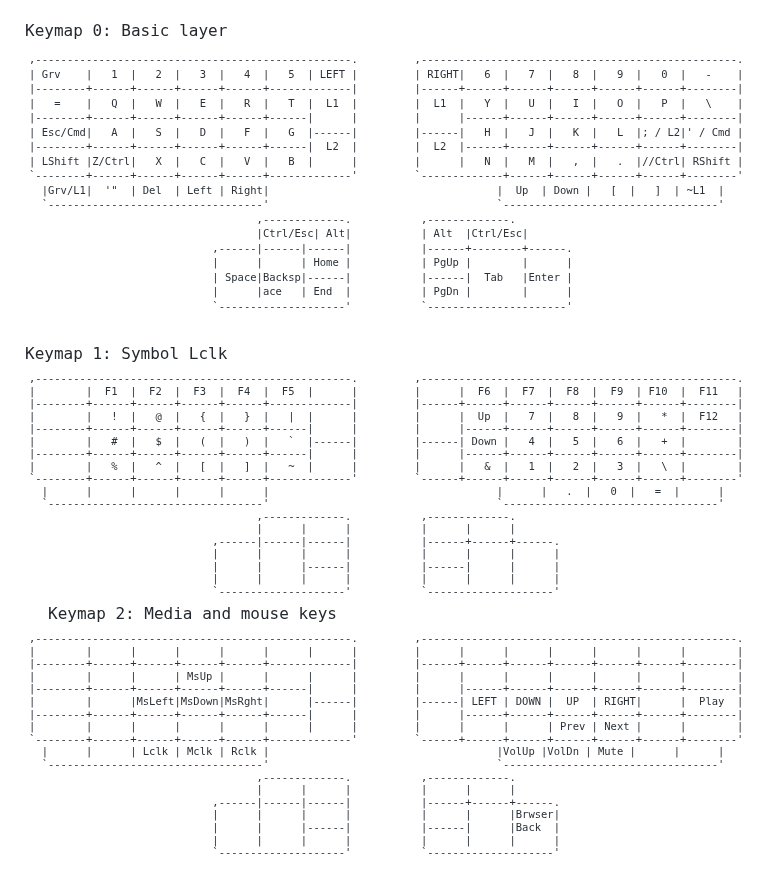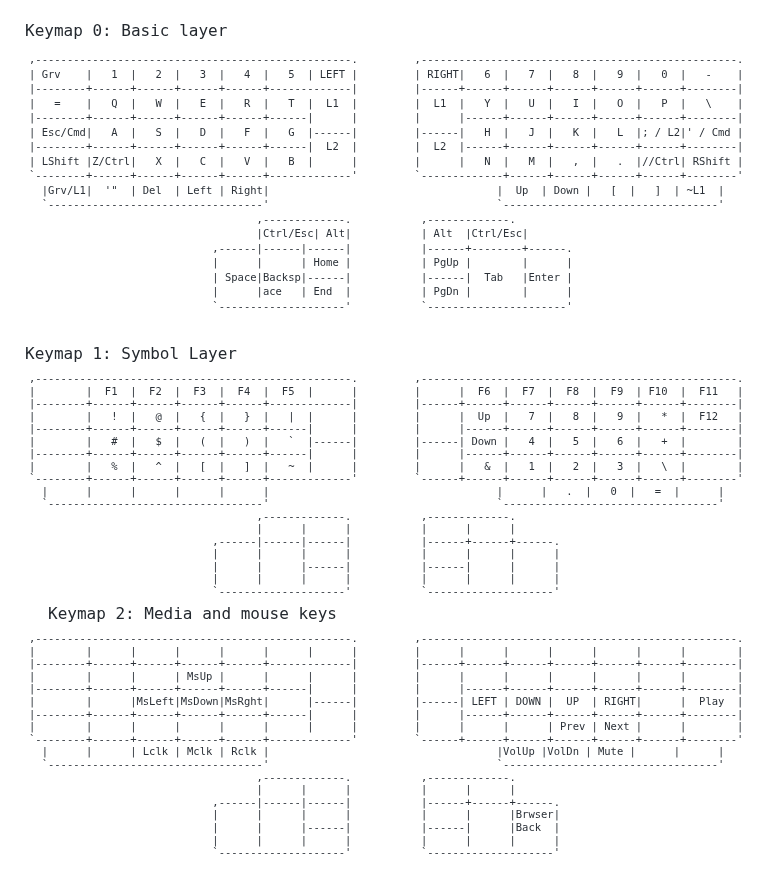--- a/index.html
+++ b/index.html
@@ -59,21 +59,21 @@
                                     ,-------------.           ,-------------.
                                     |Ctrl/Esc| Alt|           | Alt  |Ctrl/Esc|
                              ,------|------|------|           |------+--------+------.
                              |      |      | Home |           | PgUp |        |      |
                              | Space|Backsp|------|           |------|  Tab   |Enter |
                              |      |ace   | End  |           | PgDn |        |      |
                              `--------------------'           `----------------------'</pre>
   </section>
 
   <section>
-    <div id="title1" class="ktitle">Keymap 1: Symbol Layer</div>
+    <div id="title1" class="ktitle">Keymap 1: Symbol Lclk</div>
     <pre id="art1" class="art">,--------------------------------------------------.         ,--------------------------------------------------.
 |        |  F1  |  F2  |  F3  |  F4  |  F5  |      |         |      |  F6  |  F7  |  F8  |  F9  | F10  |  F11   |
 |--------+------+------+------+------+-------------|         |------+------+------+------+------+------+--------|
 |        |   !  |   @  |   {  |   }  |   |  |      |         |      |  Up  |   7  |   8  |   9  |   *  |  F12   |
 |--------+------+------+------+------+------|      |         |      |------+------+------+------+------+--------|
 |        |   #  |   $  |   (  |   )  |   `  |------|         |------| Down |   4  |   5  |   6  |   +  |        |
 |--------+------+------+------+------+------|      |         |      |------+------+------+------+------+--------|
 |        |   %  |   ^  |   [  |   ]  |   ~  |      |         |      |   &amp;  |   1  |   2  |   3  |   \  |        |
 `--------+------+------+------+------+-------------'         `------+------+------+------+------+------+--------'
   |      |      |      |      |      |                                    |      |   .  |   0  |   =  |      |

